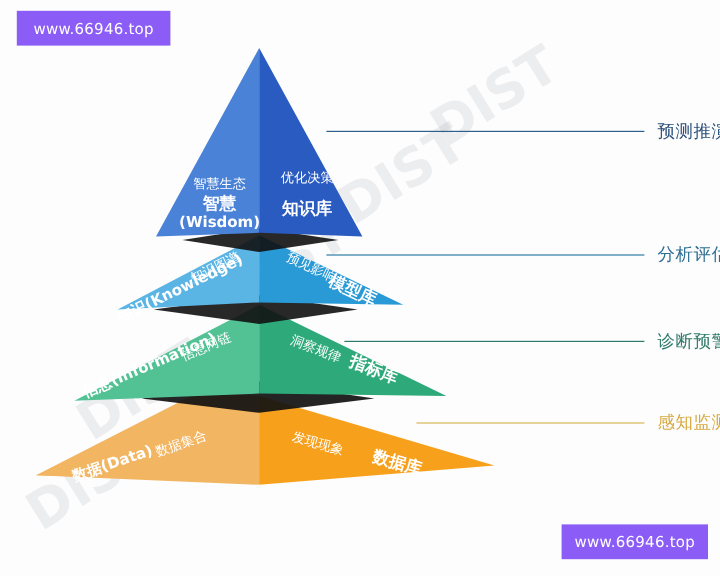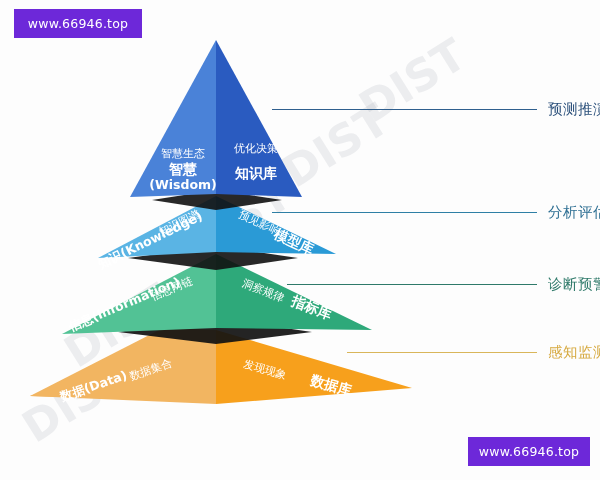--- a/index.html
+++ b/index.html
@@ -8,21 +8,21 @@
     background:#ffffff;
     font-family:"Liberation Sans","DejaVu Sans",sans-serif;
     overflow:hidden;
     position:relative;
   }
   #stage{position:absolute;inset:0;width:600px;height:480px;background:#fdfdfd;}
 
   
   .wm{
     position:absolute;
-    background:#6d28d9;
+    background:#8b5cf6;
     color:#ffffff;
     font-size:12.5px;
     letter-spacing:.2px;
     display:flex;align-items:center;justify-content:center;
     font-family:"DejaVu Sans",sans-serif;
   }
   #wm-tl{left:14px;top:9px;width:128px;height:29px;}
   #wm-br{left:468px;top:437px;width:122px;height:29px;}
 
   

